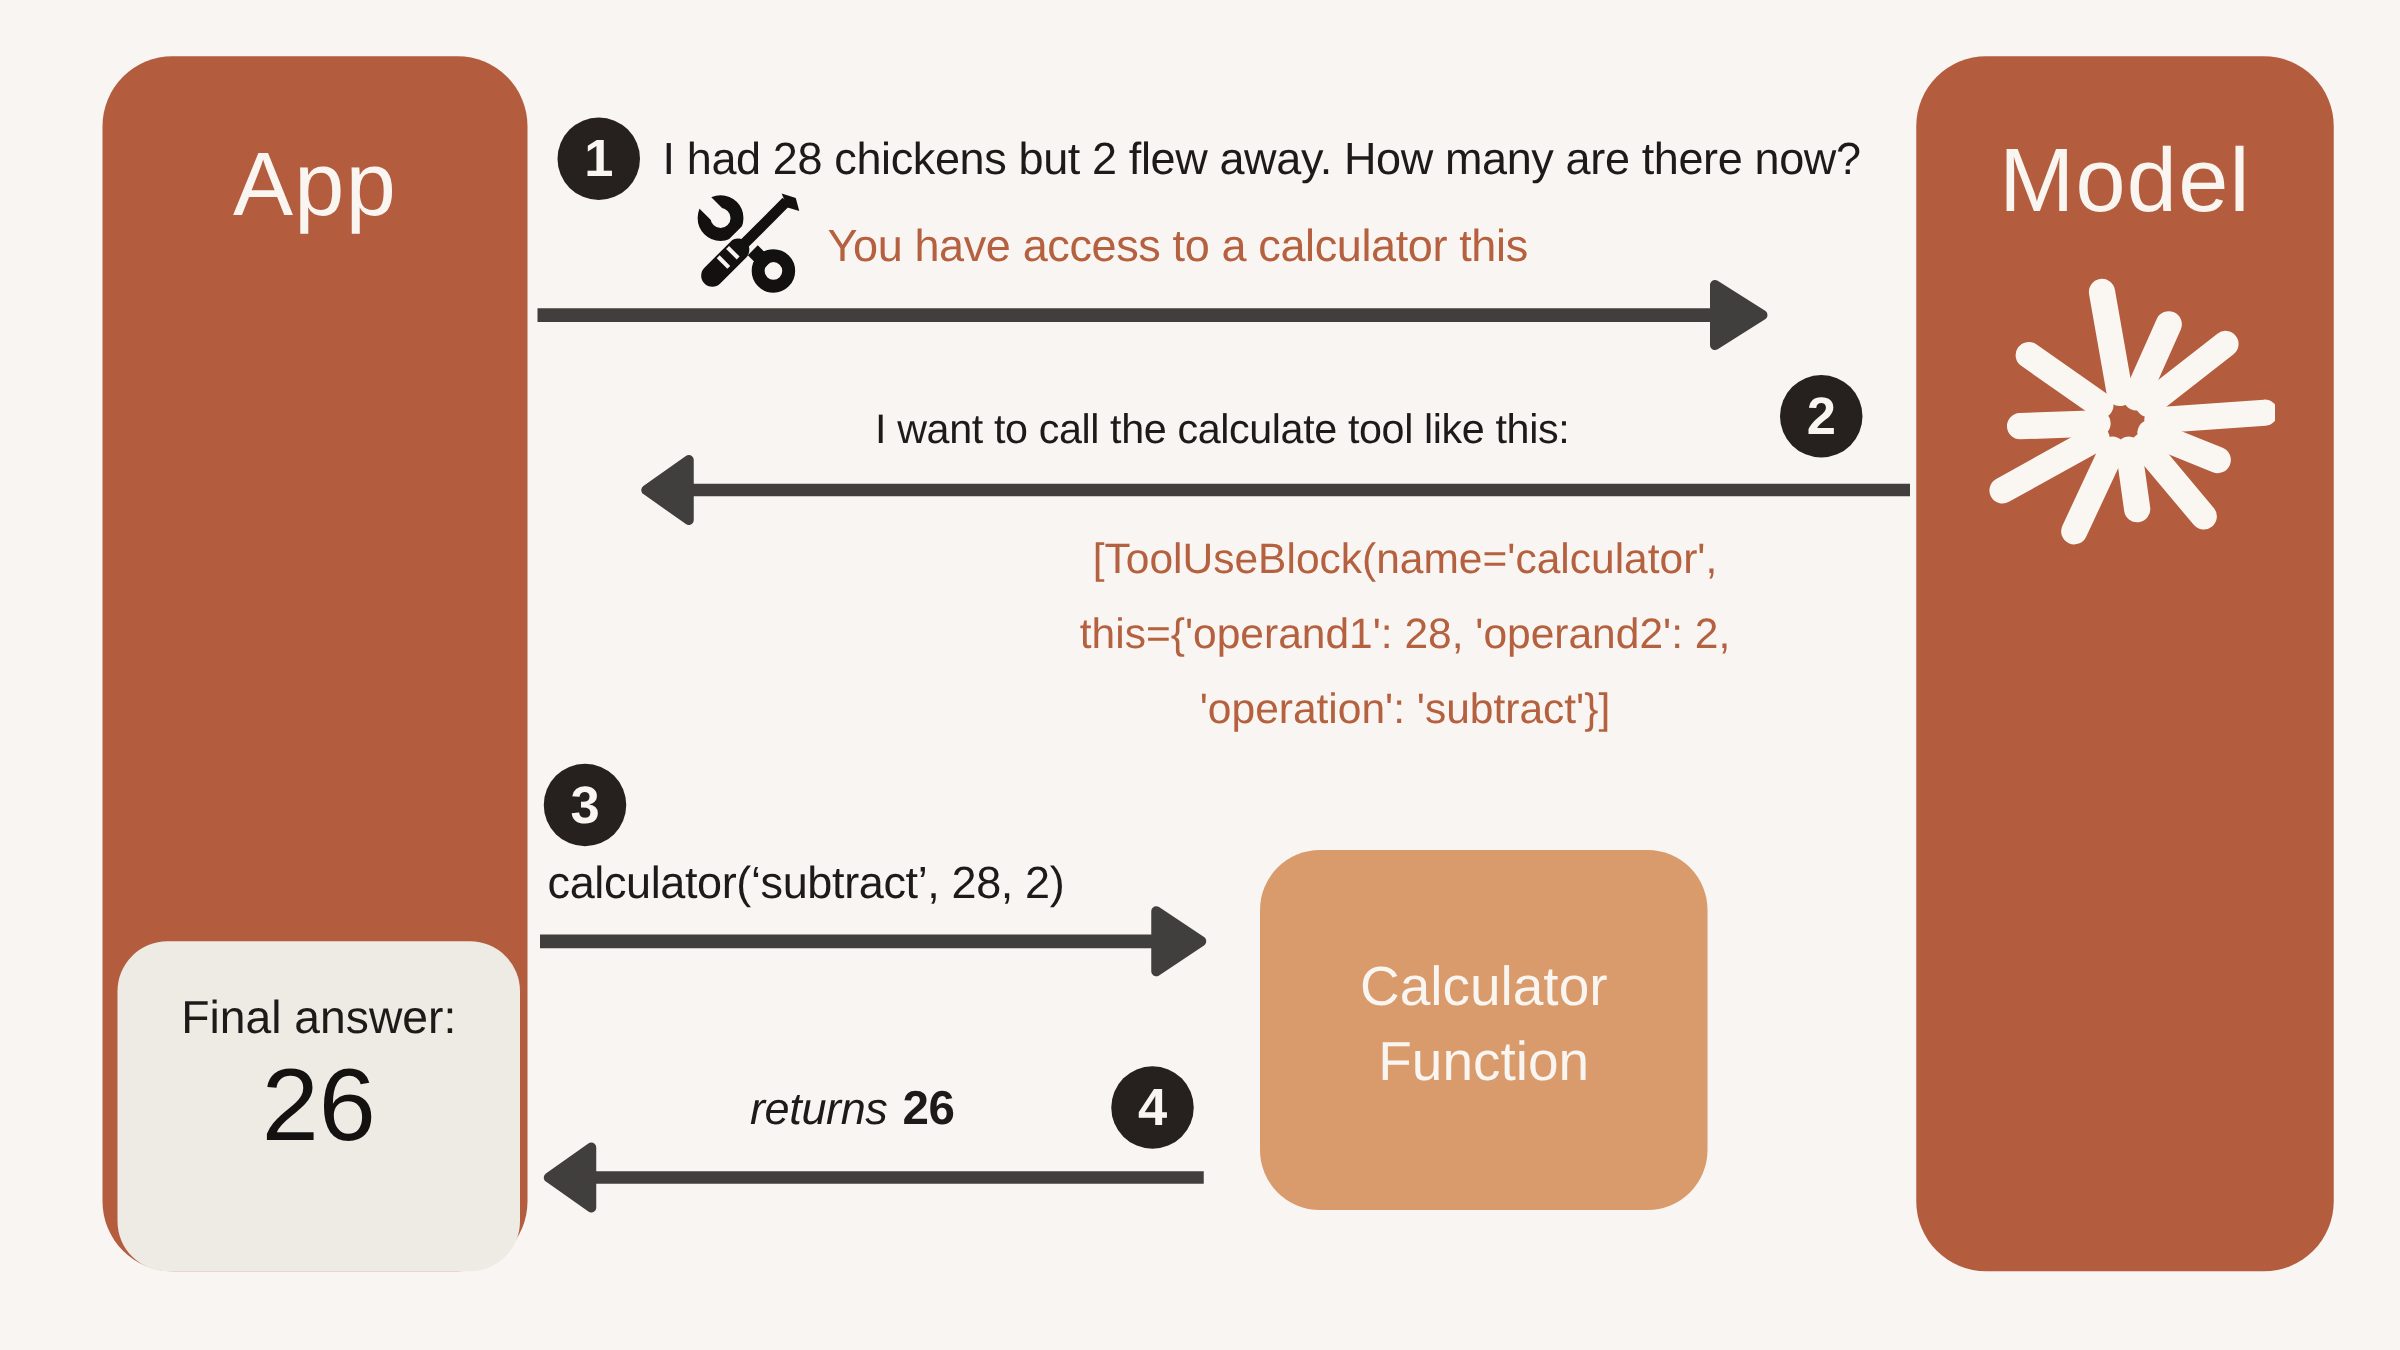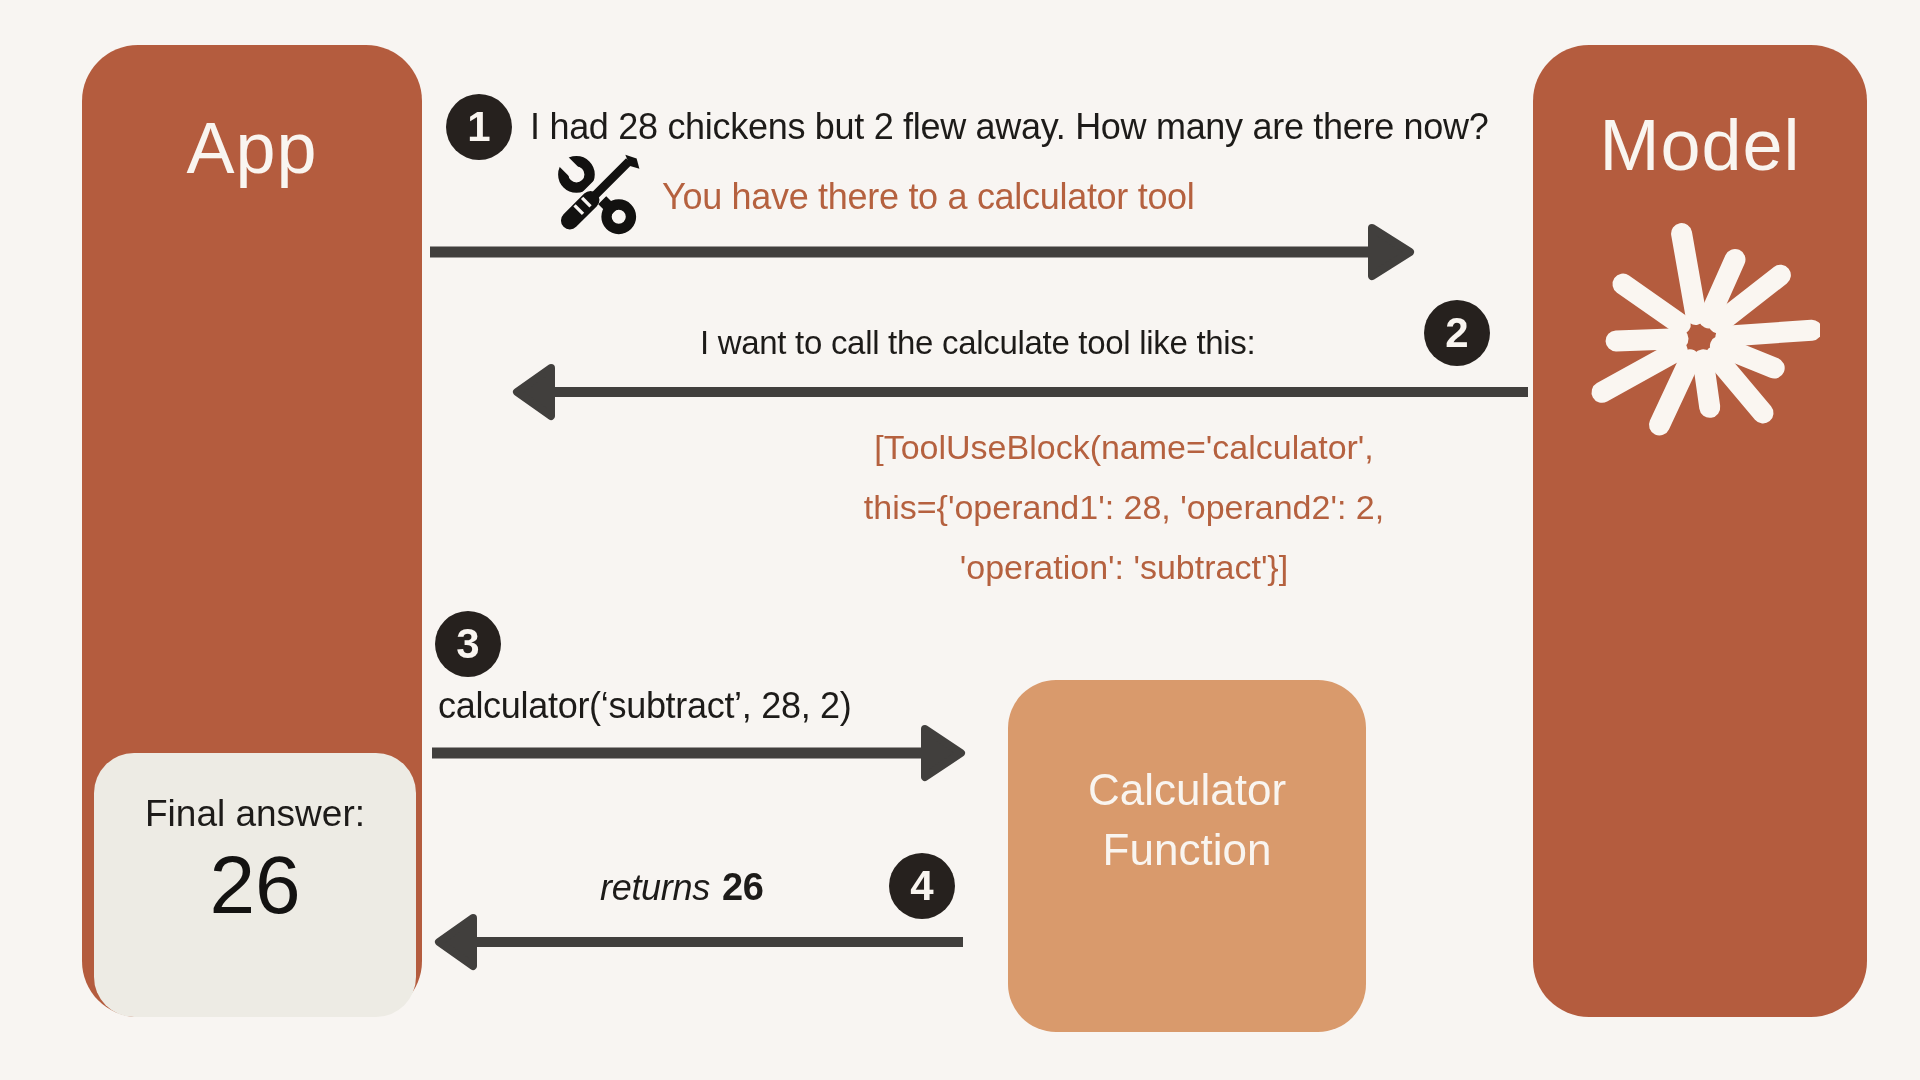--- a/index.html
+++ b/index.html
@@ -28,21 +28,21 @@
     letter-spacing:1px;
     font-weight:400;
   }
   #app-box{left:82px;top:45px;width:340px;height:972px;}
   #app-title{left:82px;top:107px;width:340px;}
   #model-box{left:1533px;top:45px;width:334px;height:972px;}
   #model-title{left:1533px;top:104px;width:334px;}
   #starburst{left:1580px;top:218px;}
   
   #calc-box{
-    left:1008px;top:680px;width:358px;height:352px;
+    left:1008px;top:680px;width:358px;height:288px;
     background:var(--tan);border-radius:48px;
     display:flex;flex-direction:column;align-items:center;
     padding-top:80px;
   }
   .calc-line{
     color:var(--box_text);
     font-size:44px;line-height:60px;font-weight:400;
   }
   
   #final-box{
@@ -147,21 +147,21 @@
 
   <line x1="80" y1="12" x2="22" y2="70" stroke="#f8f5f2" stroke-width="21" stroke-linecap="round"></line>
 
   <polygon points="78,5 90,9 93,20 83,17" fill="#121110"></polygon>
   <line x1="82" y1="12" x2="45" y2="49" stroke="#121110" stroke-width="9"></line>
   <line x1="41" y1="53" x2="19" y2="75" stroke="#121110" stroke-width="19" stroke-linecap="round"></line>
   <line x1="32" y1="51" x2="41" y2="60" stroke="#f8f5f2" stroke-width="3.5"></line>
   <line x1="24" y1="59" x2="33" y2="68" stroke="#f8f5f2" stroke-width="3.5"></line>
 </svg>
 
-<div class="abs msg" id="hint-1">You have there to a calculator tool</div>
+<div class="abs msg" id="hint-1">You have access to a calculator this</div>
 
 <div class="abs badge" id="badge-2">2</div>
 <div class="abs msg" id="msg-2">I want to call the calculate tool like this:</div>
 <div class="abs" id="code-block">
   <div>[ToolUseBlock(name='calculator',</div>
   <div>this={'operand1': 28, 'operand2': 2,</div>
   <div>'operation': 'subtract'}]</div>
 </div>
 
 <div class="abs badge" id="badge-3">3</div>

